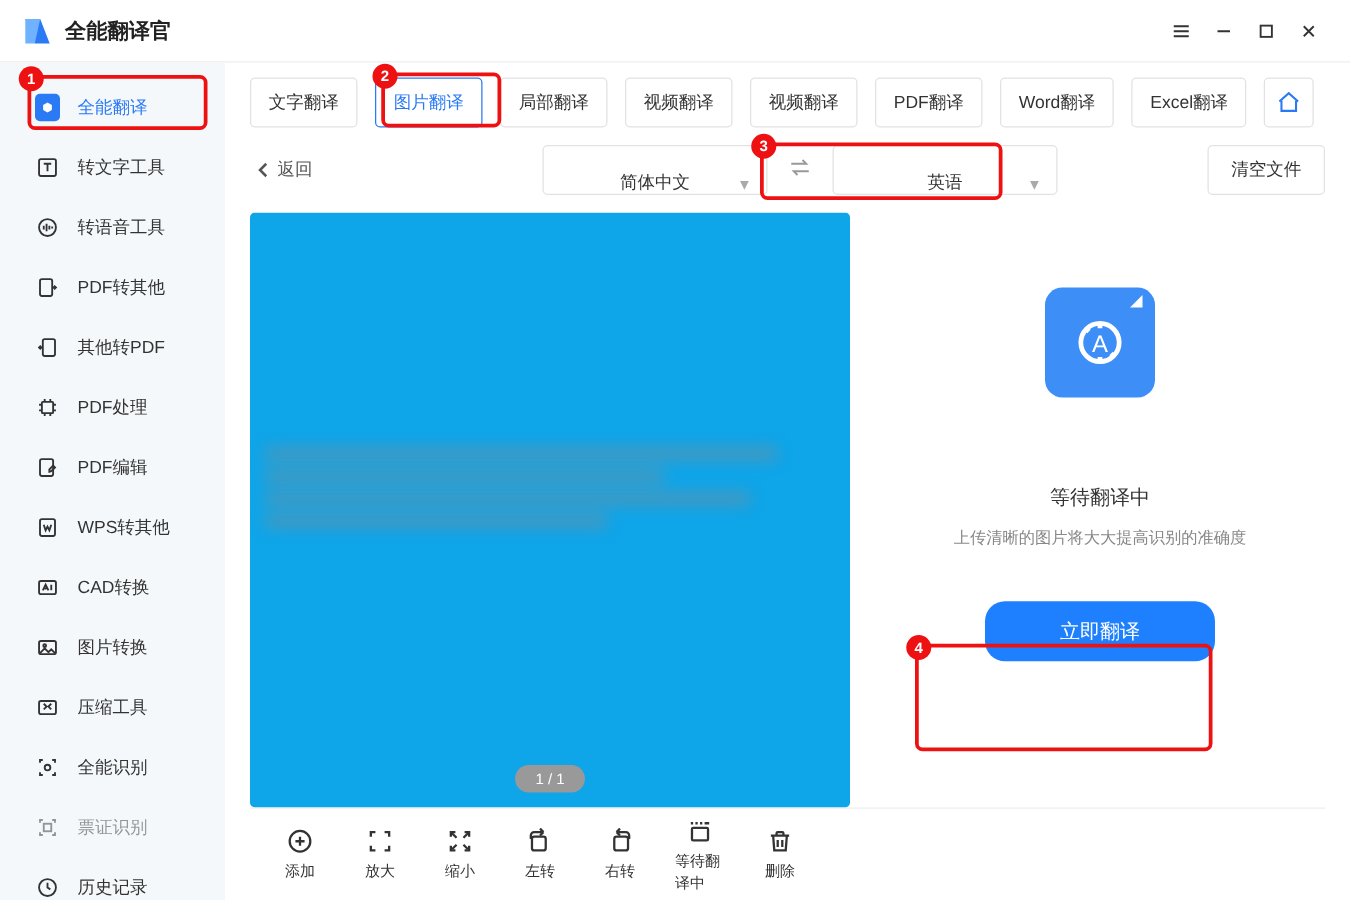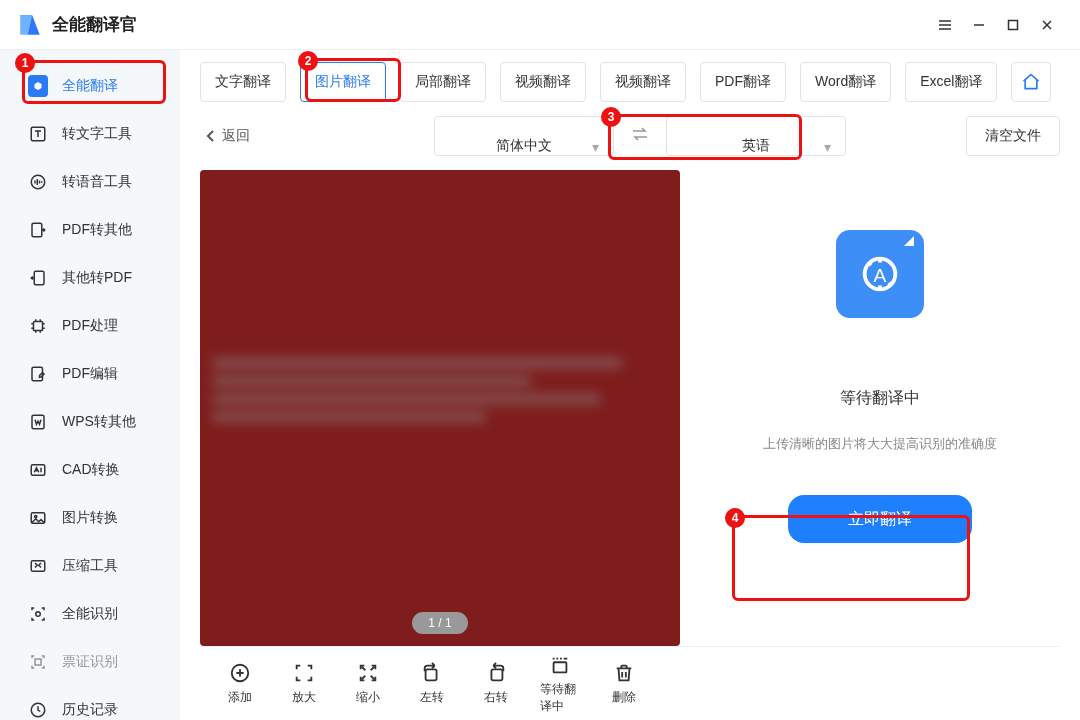--- a/index.html
+++ b/index.html
@@ -38,30 +38,30 @@
 .toolbar { display: flex; align-items: center; gap: 14px; margin-bottom: 14px; }
 .back { display: flex; align-items: center; gap: 6px; color: #555; font-size: 14px; cursor: pointer; padding:0 6px;}
 .lang-select { height: 40px; width: 180px; border: 1px solid #e2e2e2; border-radius: 4px; display: flex; align-items: flex-end; justify-content: center; position: relative; font-size: 14px; color: #333; cursor:pointer;}
 .lang-select .caret { position:absolute; right:14px; color:#aaa;}
 .swap { color:#999; padding:0 2px;}
 .spacer { flex: 1; }
 .clear-btn { height: 40px; padding: 0 18px; border: 1px solid #e2e2e2; border-radius: 4px; display:flex;align-items:center; font-size:14px; color:#333; cursor:pointer;}
 
 
 .body { flex: 1; display: flex; gap: 20px; overflow:hidden;}
-.preview { flex: 1; background: #7f1d1d; border-radius: 4px; position: relative; display:flex;flex-direction:column;align-items:center;justify-content:flex-end; padding-bottom:12px; overflow:hidden;}
+.preview { flex: 1; background: #0ea5e9; border-radius: 4px; position: relative; display:flex;flex-direction:column;align-items:center;justify-content:flex-end; padding-bottom:12px; overflow:hidden;}
 .preview-blur { position:absolute; left:12px; right:12px; top:180px; height:120px; filter: blur(6px); opacity:0.5;}
 .preview-blur .l { height:10px; background:#888; margin:8px 0; border-radius:2px;}
 .page-pill { background:#999; color:#fff; font-size:12px; padding:4px 16px; border-radius:999px;}
 
 .right-pane { width: 360px; display:flex; flex-direction:column; align-items:center; padding-top:60px;}
 .big-icon { width: 88px; height: 88px; background:#3d8ef7; border-radius:14px; display:flex;align-items:center;justify-content:center; position:relative;}
 .big-icon::after{content:"";position:absolute;top:6px;right:10px;border-left:10px solid transparent;border-bottom:10px solid #fff;border-right:0;}
 .status-title { margin-top: 70px; font-size: 16px; color:#333;}
-.status-sub { margin-top: 26px; font-size: 13px; color:#888;}
+.status-sub { margin-top: 12px; font-size: 13px; color:#888;}
 .translate-btn { margin-top: 42px; width: 184px; height: 48px; background:#1e80ff; color:#fff; font-size:16px; border:none; border-radius:16px; cursor:pointer;}
 
 
 .actionbar { height: 74px; border-top: 1px solid #eee; display:flex; align-items:center; gap: 24px; padding-left: 20px;}
 .action { display:flex; flex-direction:column; align-items:center; gap:4px; color:#333; font-size:12px; cursor:pointer; width:40px;}
 .action .aicon { width:24px;height:24px;display:flex;align-items:center;justify-content:center;}
 
 
 .callout { position:absolute; border:3px solid #e11; border-radius:6px; pointer-events:none; z-index:50;}
 .callout .num { position:absolute; top:-10px; left:-10px; width:20px;height:20px;border-radius:50%;background:#e11;color:#fff;font-size:12px;font-weight:bold;display:flex;align-items:center;justify-content:center;}

